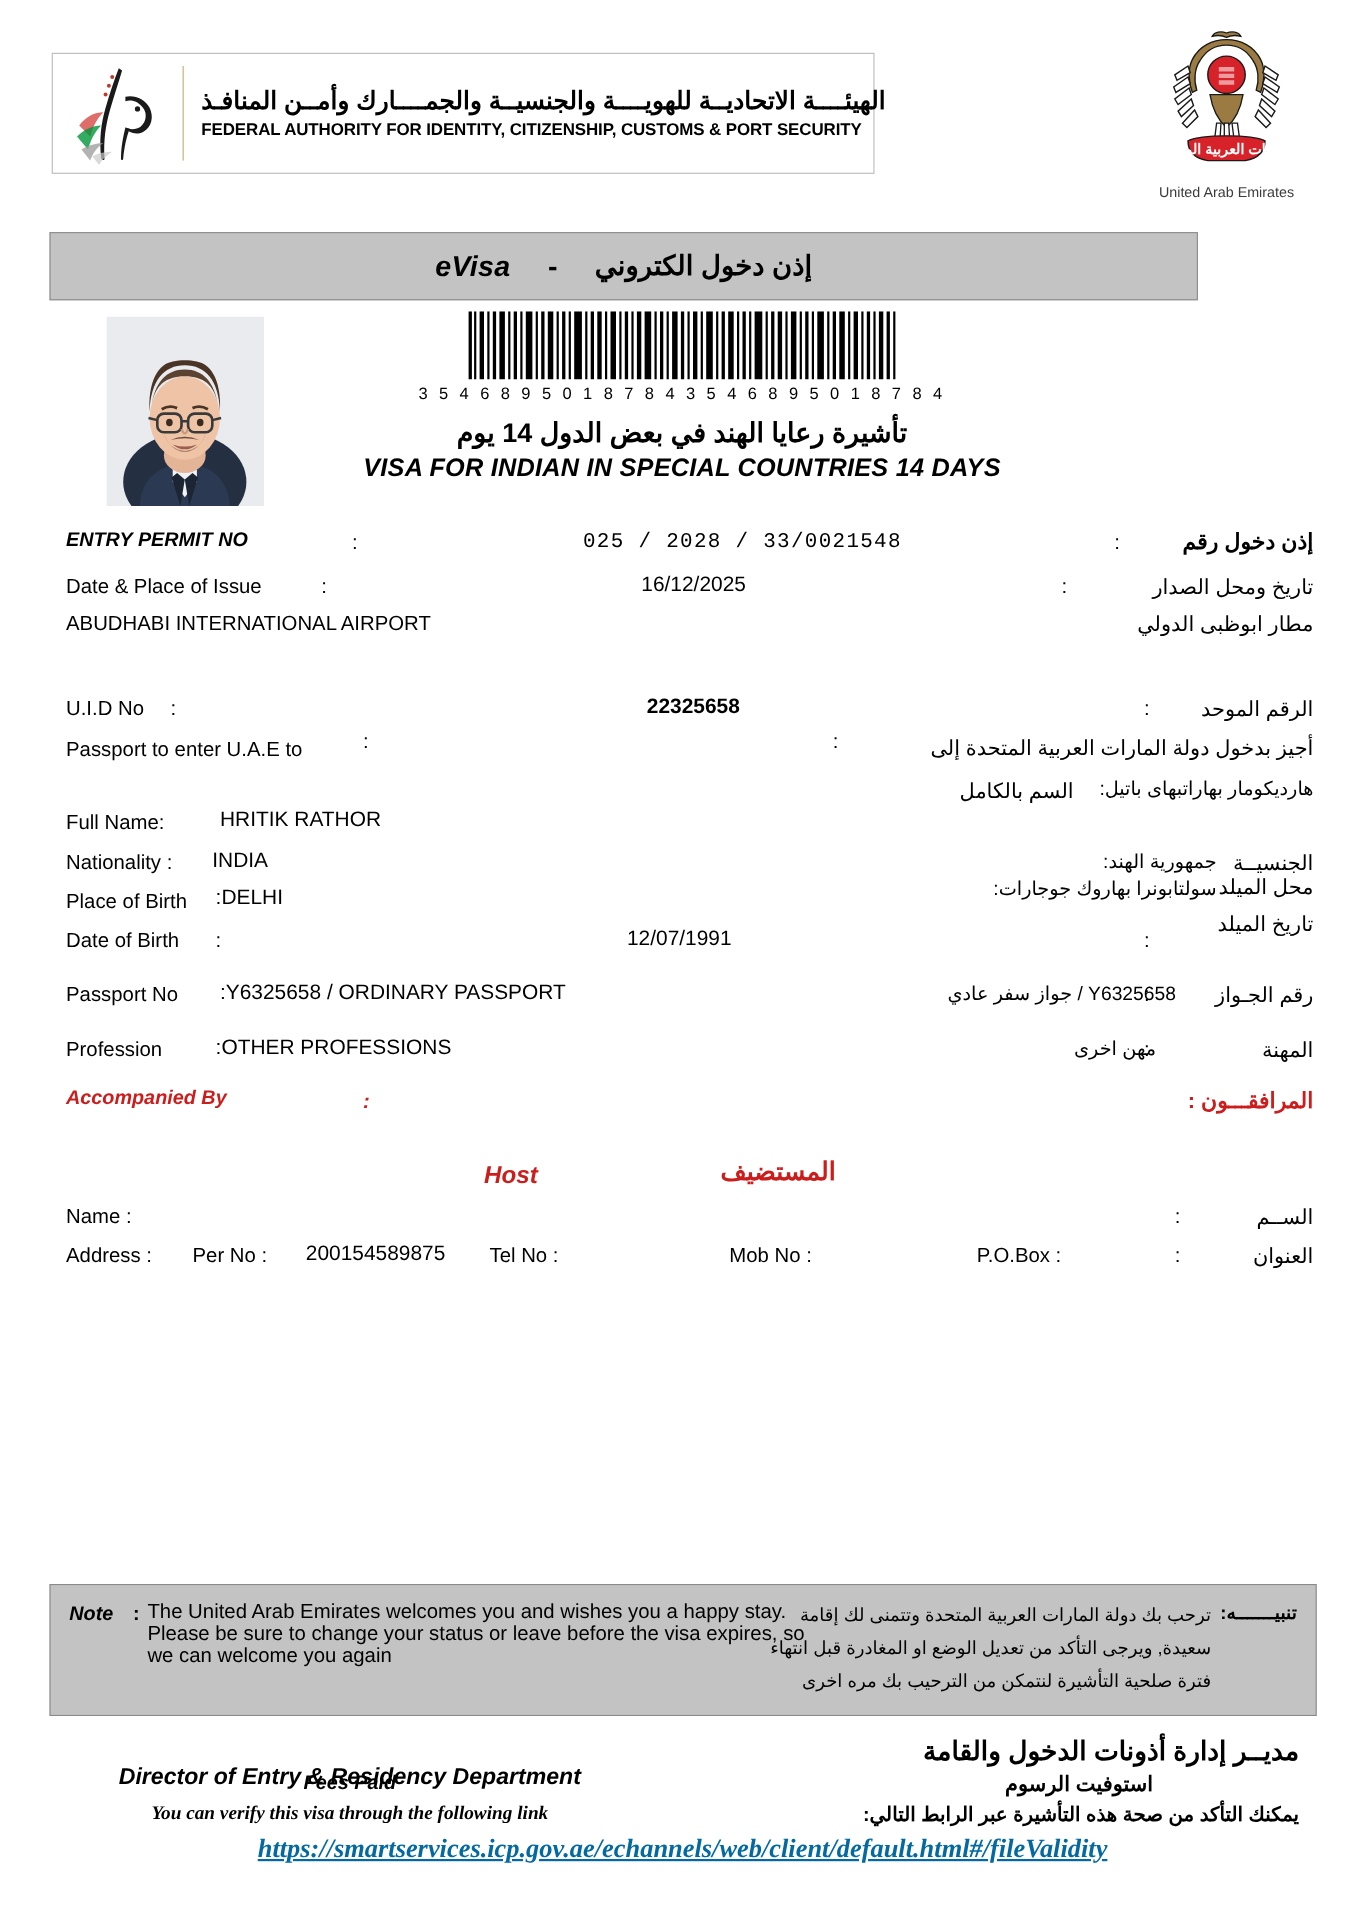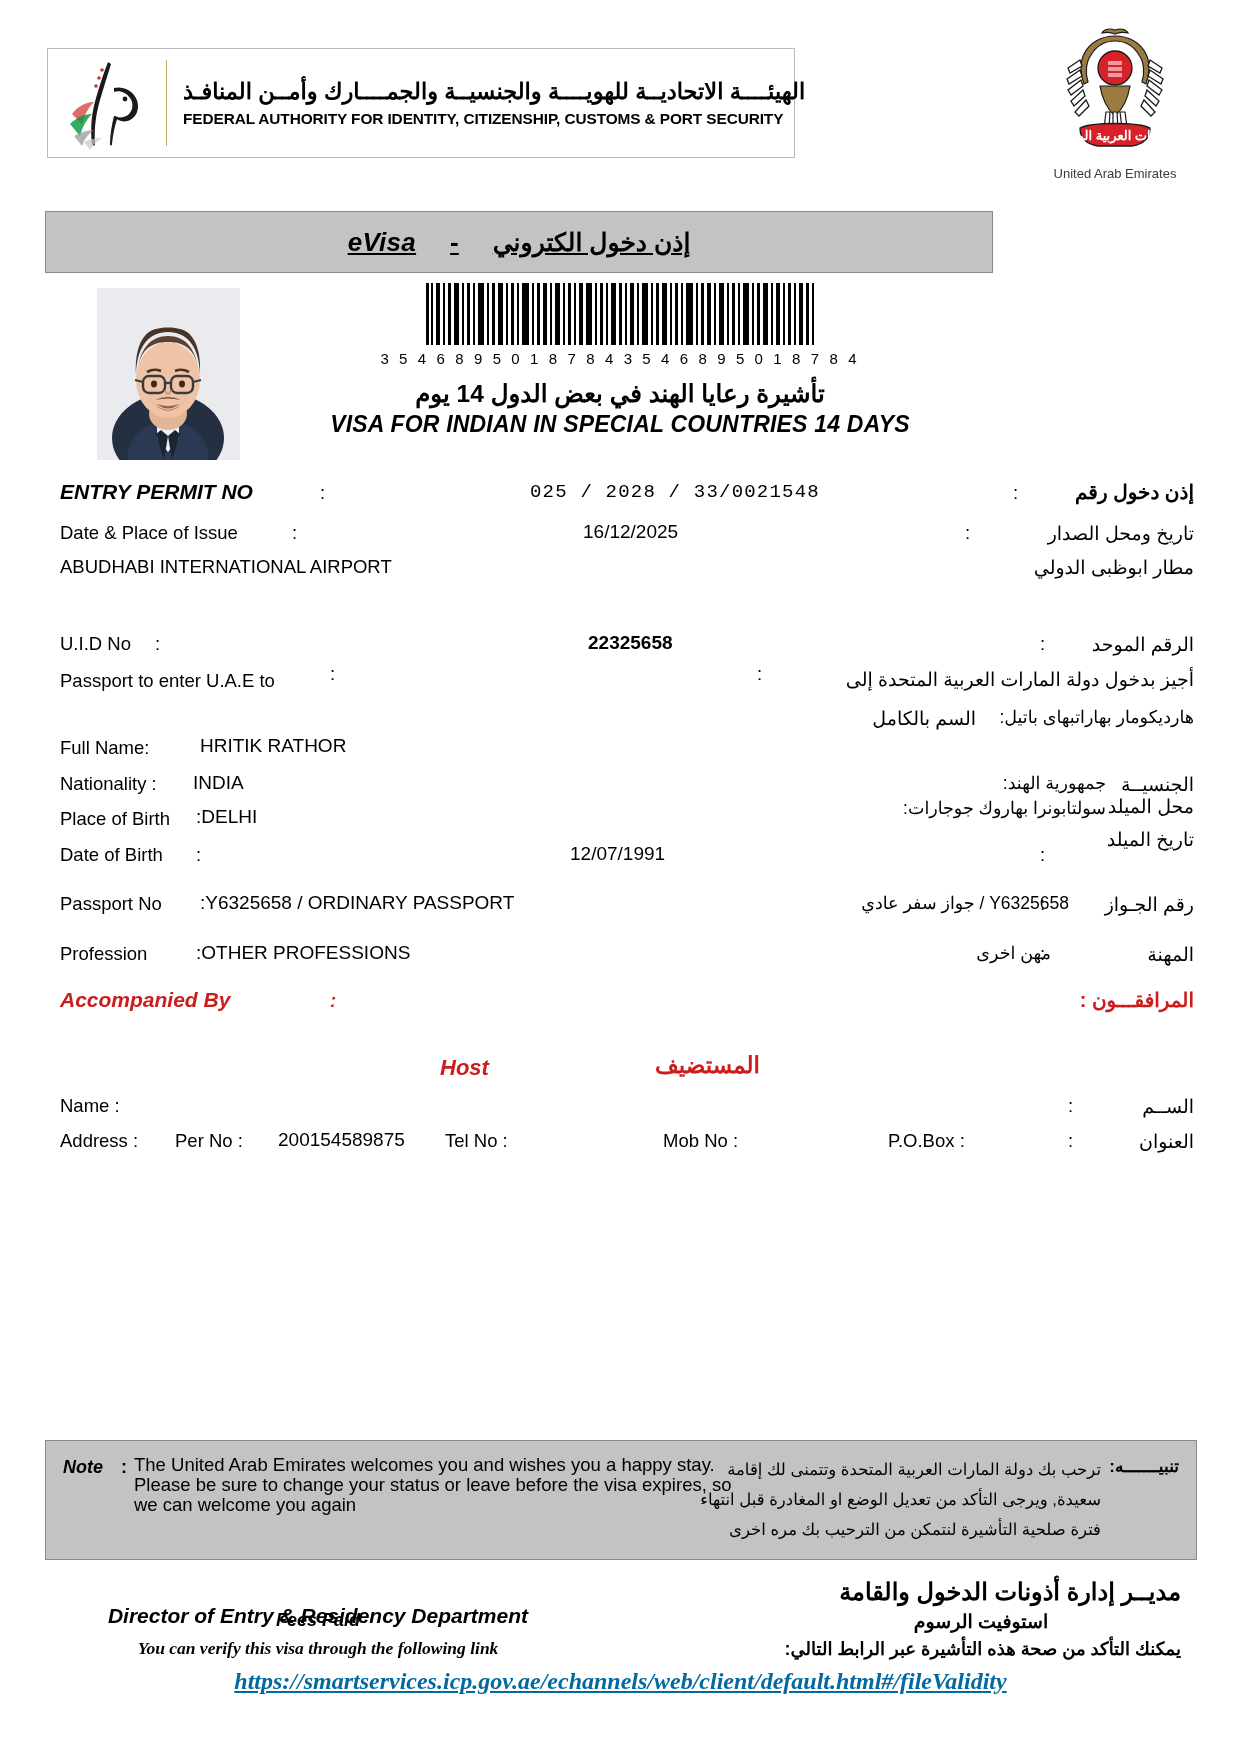--- a/index.html
+++ b/index.html
@@ -75,28 +75,27 @@
     font-size: 13px;
     color: #3a3a3a;
     margin-top: 2px;
     white-space: nowrap;
   }
 
   
   .title-bar {
     position: absolute;
     left: 45px; top: 211px;
-    width: 948px; height: 62px;
+    width: 1044px; height: 62px;
     background: #c3c3c3;
     border: 1px solid #8a8a8a;
     display: flex;
     align-items: center;
     justify-content: center;
     gap: 34px;
-    text-decoration: underline;
   }
   .title-en {
     font-size: 26px;
     font-style: italic;
     font-weight: bold;
     letter-spacing: .3px;
   }
   .title-dash { font-size: 26px; font-weight: bold; }
   .title-ar {
     font-size: 25px;
@@ -150,21 +149,21 @@
   
   .body { position: absolute; left: 0; top: 470px; width: 1241px; }
   .row { position: relative; width: 1241px; }
 
   .lbl-en {
     position: absolute;
     font-size: 18.5px;
     white-space: nowrap;
   }
   .lbl-en.strong {
-    font-size: 21px;
+    font-size: 18px;
     font-weight: bold;
     font-style: italic;
   }
   .val-mid {
     position: absolute;
     font-size: 19px;
     white-space: nowrap;
   }
   .val-mono {
     position: absolute;

